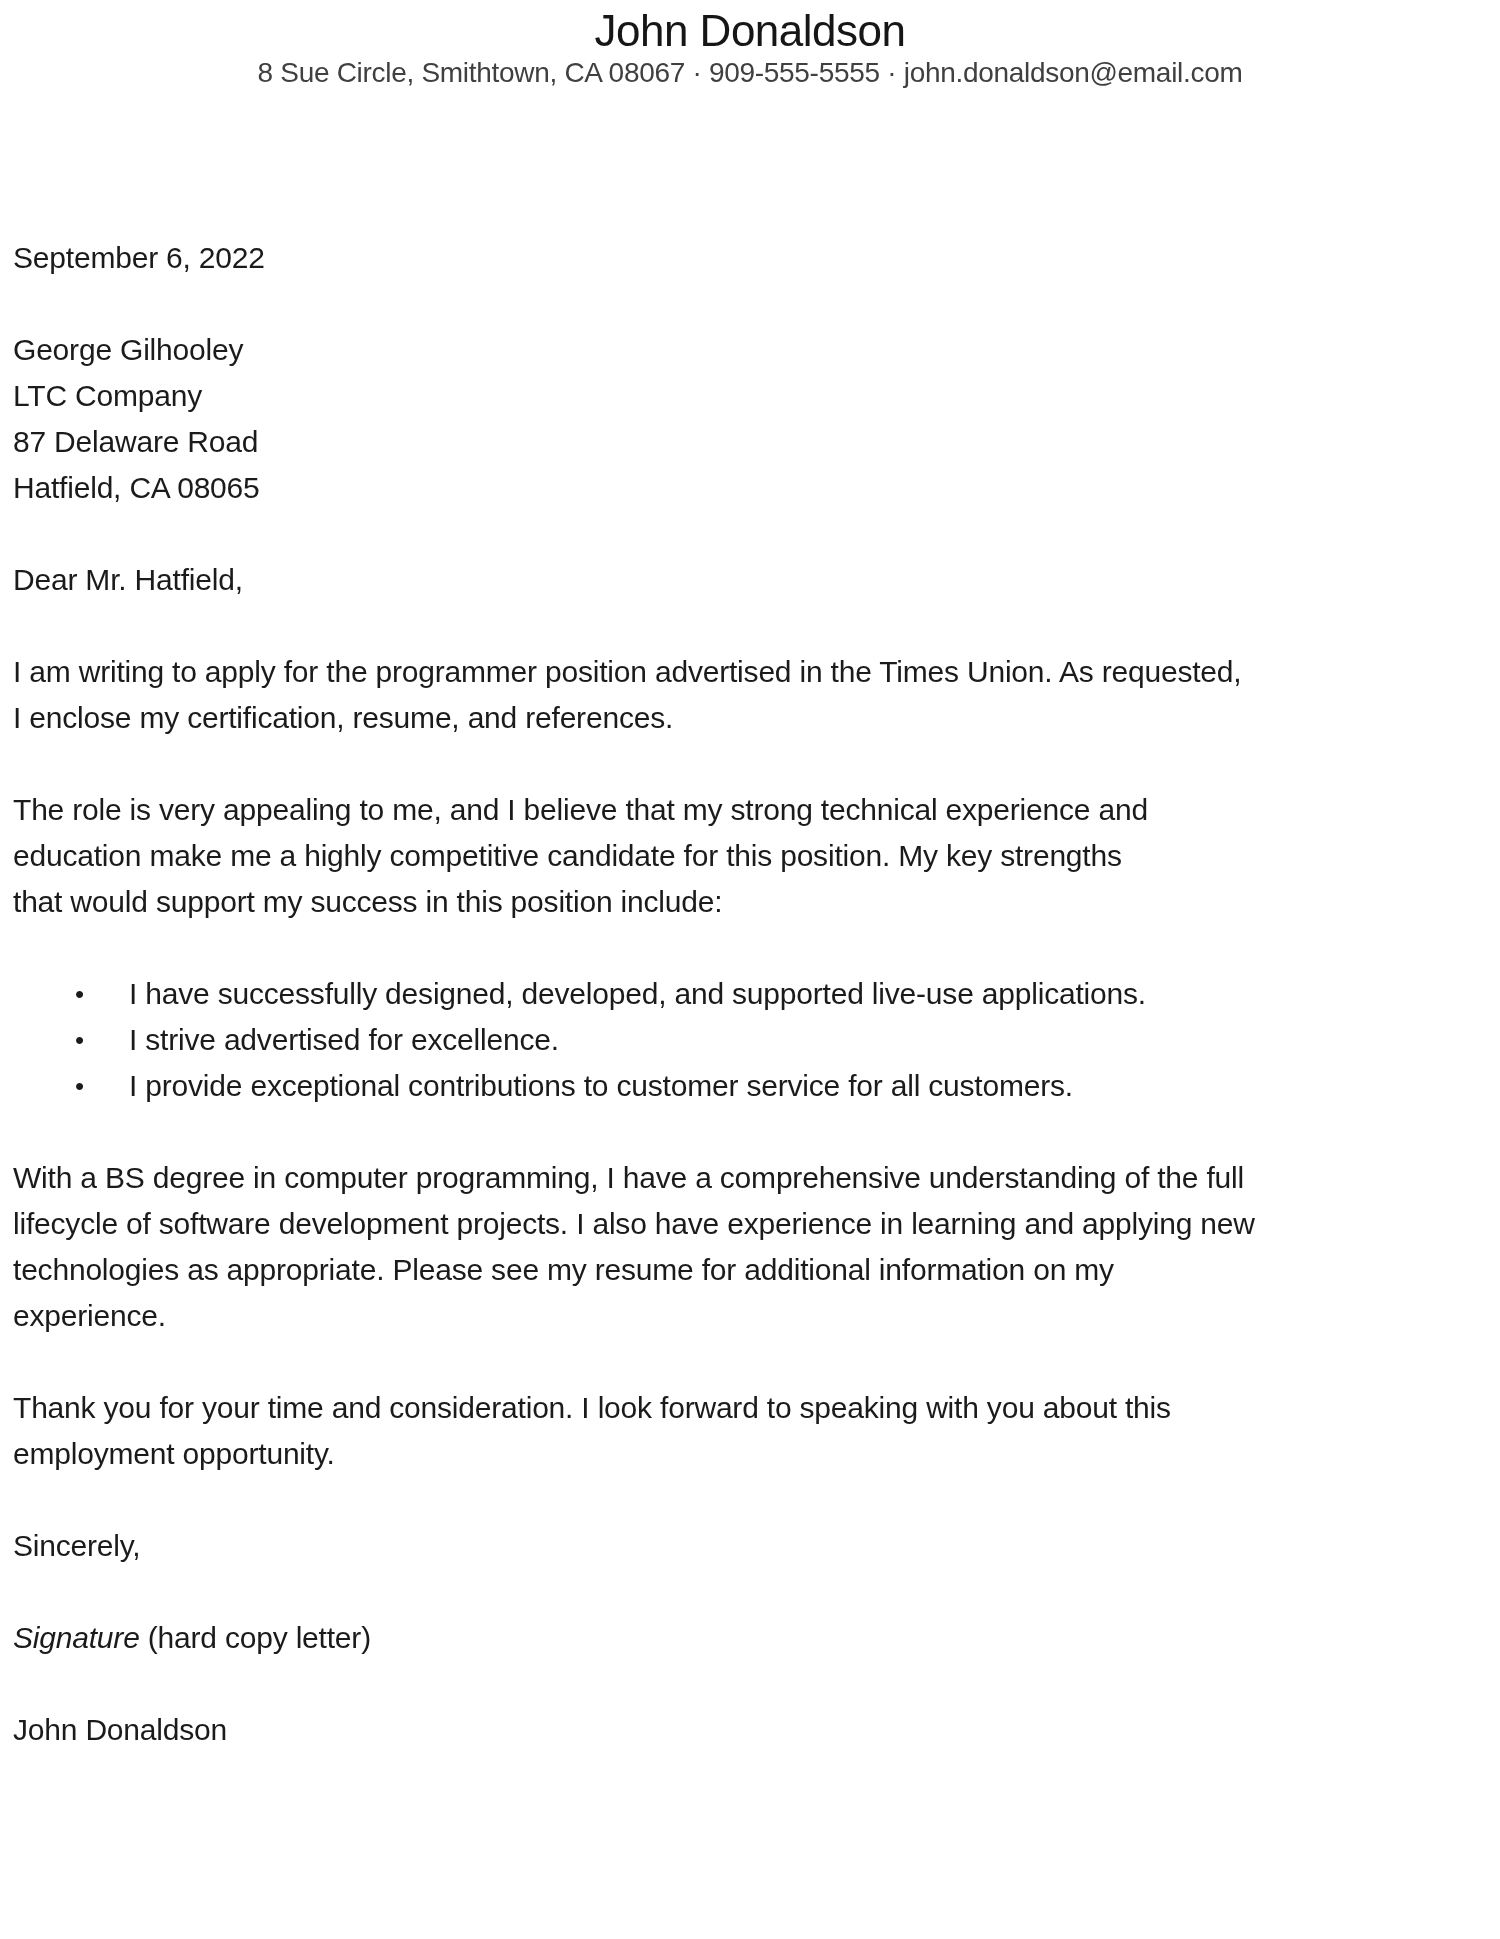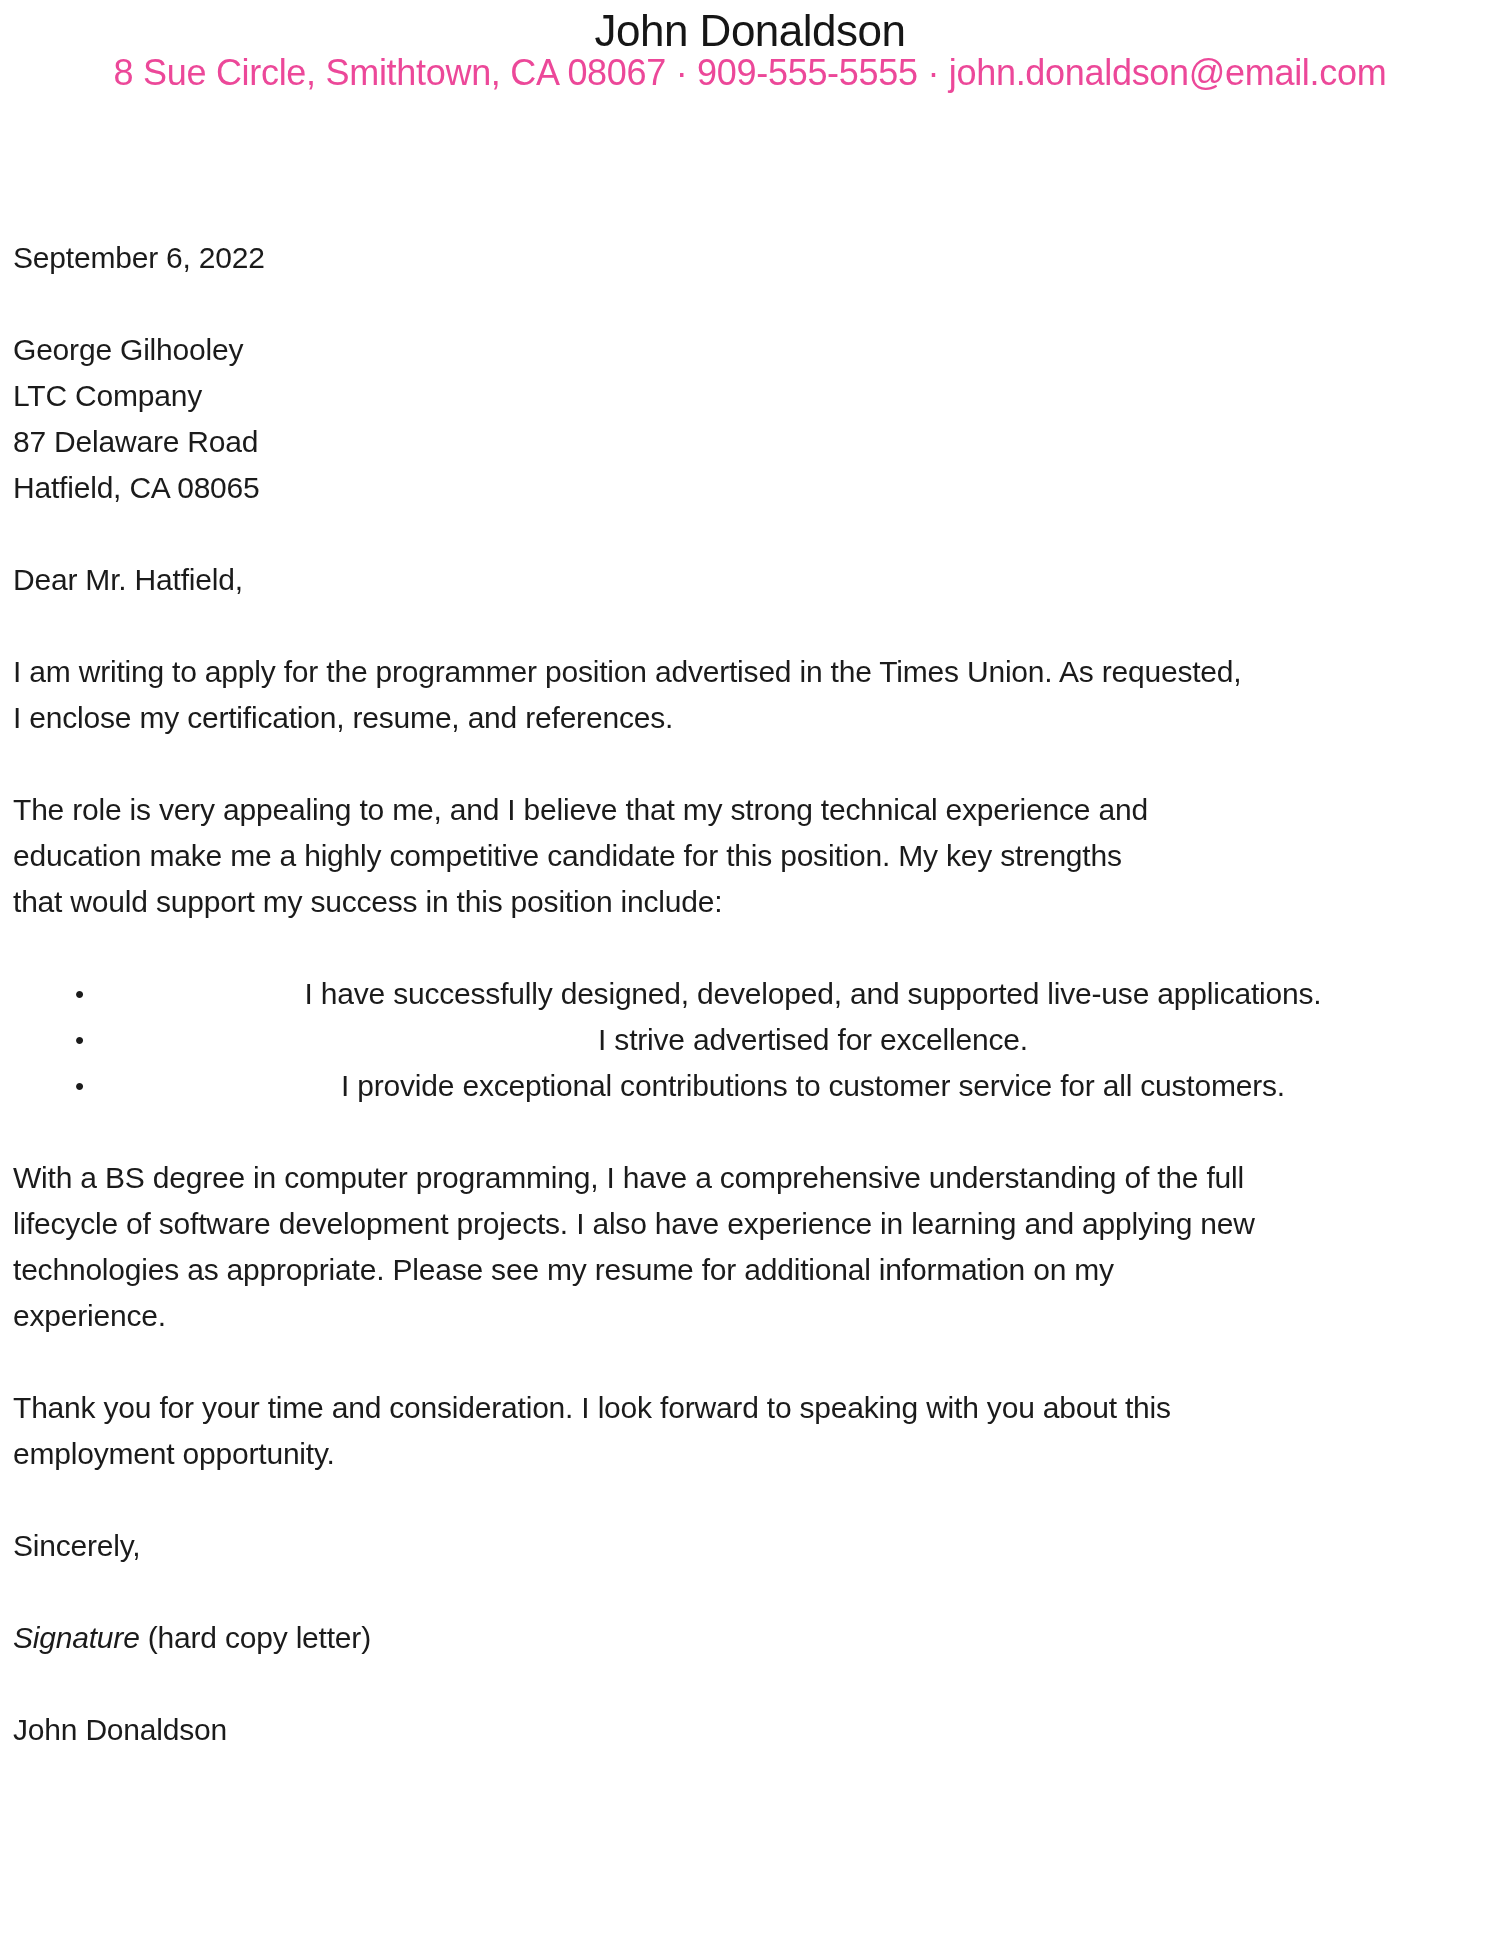--- a/index.html
+++ b/index.html
@@ -21,24 +21,24 @@
   .letter-header {
     text-align: center;
   }
   .letter-header .name {
     font-size: 44px;
     line-height: 46px;
     letter-spacing: -0.5px;
     color: #161616;
   }
   .letter-header .contact {
-    font-size: 36px;
+    font-size: 28px;
     line-height: 38px;
     letter-spacing: -0.3px;
-    color: #ec4899;
+    color: #404040;
   }
   .body-col {
     width: 1497px;
     padding-left: 13px;
     box-sizing: border-box;
     font-size: 30px;
     line-height: 46px;
     letter-spacing: -0.2px;
   }
   .block {
@@ -57,21 +57,20 @@
   }
   .bullet-marker {
     display: inline-block;
     width: 54px;
     margin-left: 62px;
     flex: 0 0 54px;
     font-size: 26px;
   }
   .bullet-text {
     flex: 1 1 auto;
-    text-align: center;
   }
   .sig-row {
     white-space: pre-wrap; 
   }
   .sig-italic {
     font-style: italic;
   }
 </style>
 </head>
 <body>

